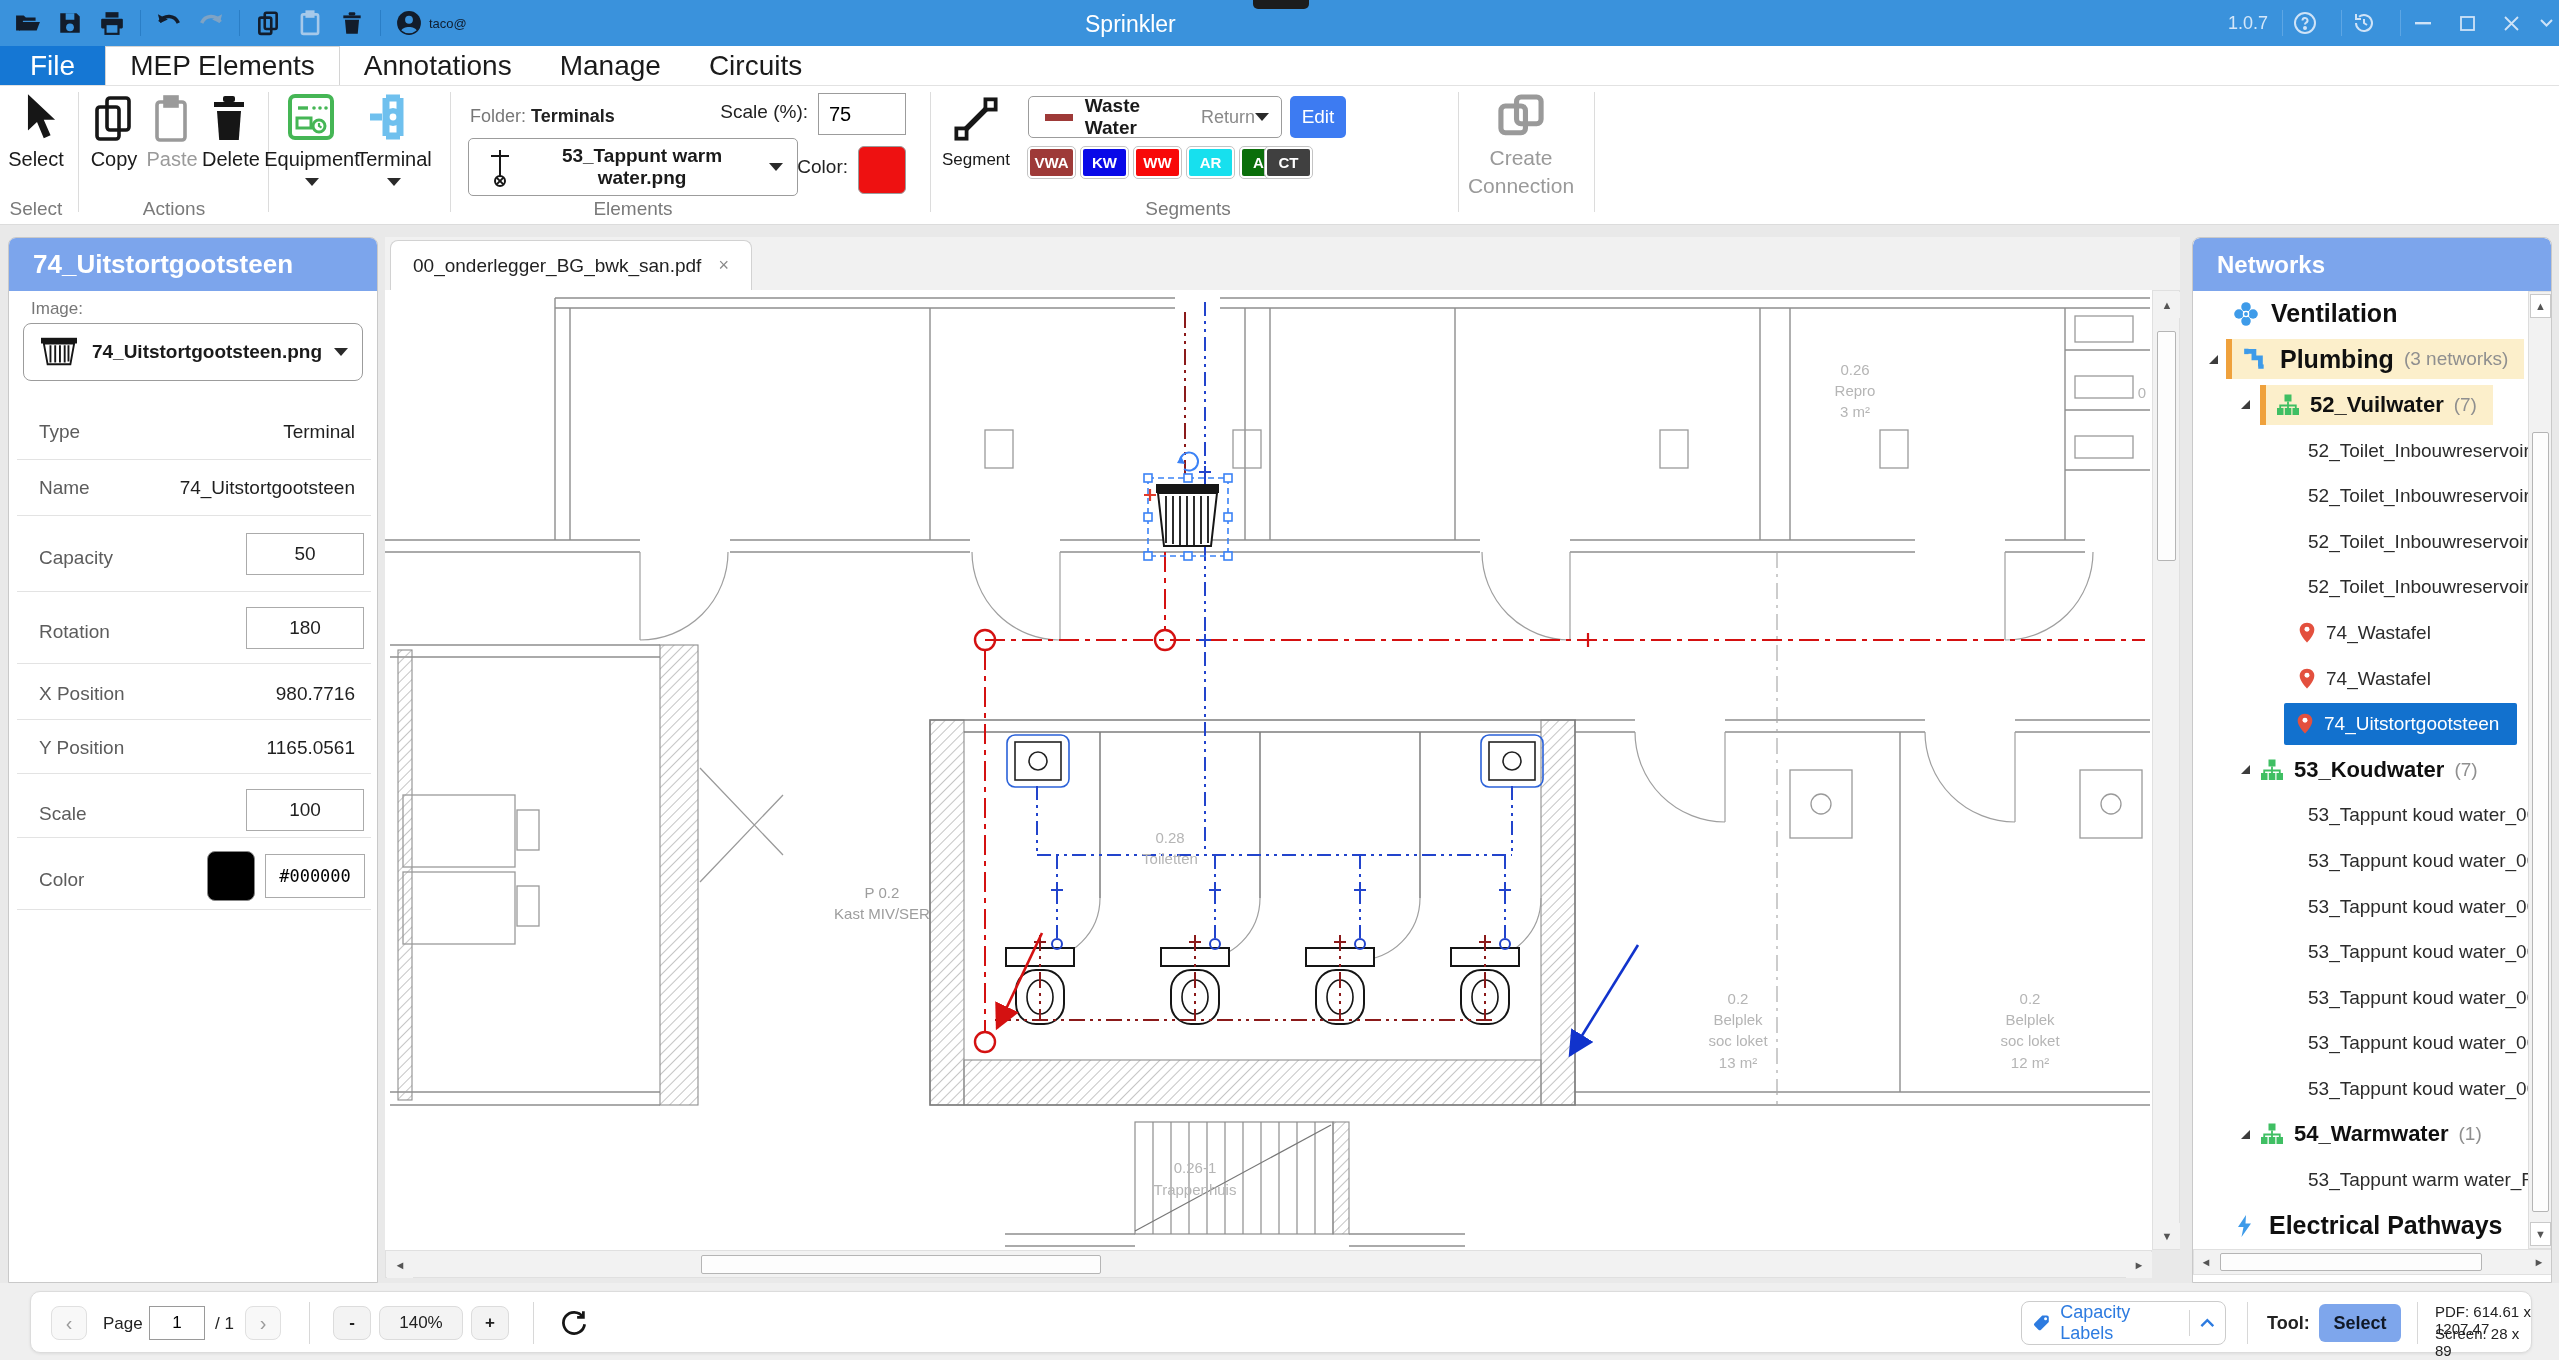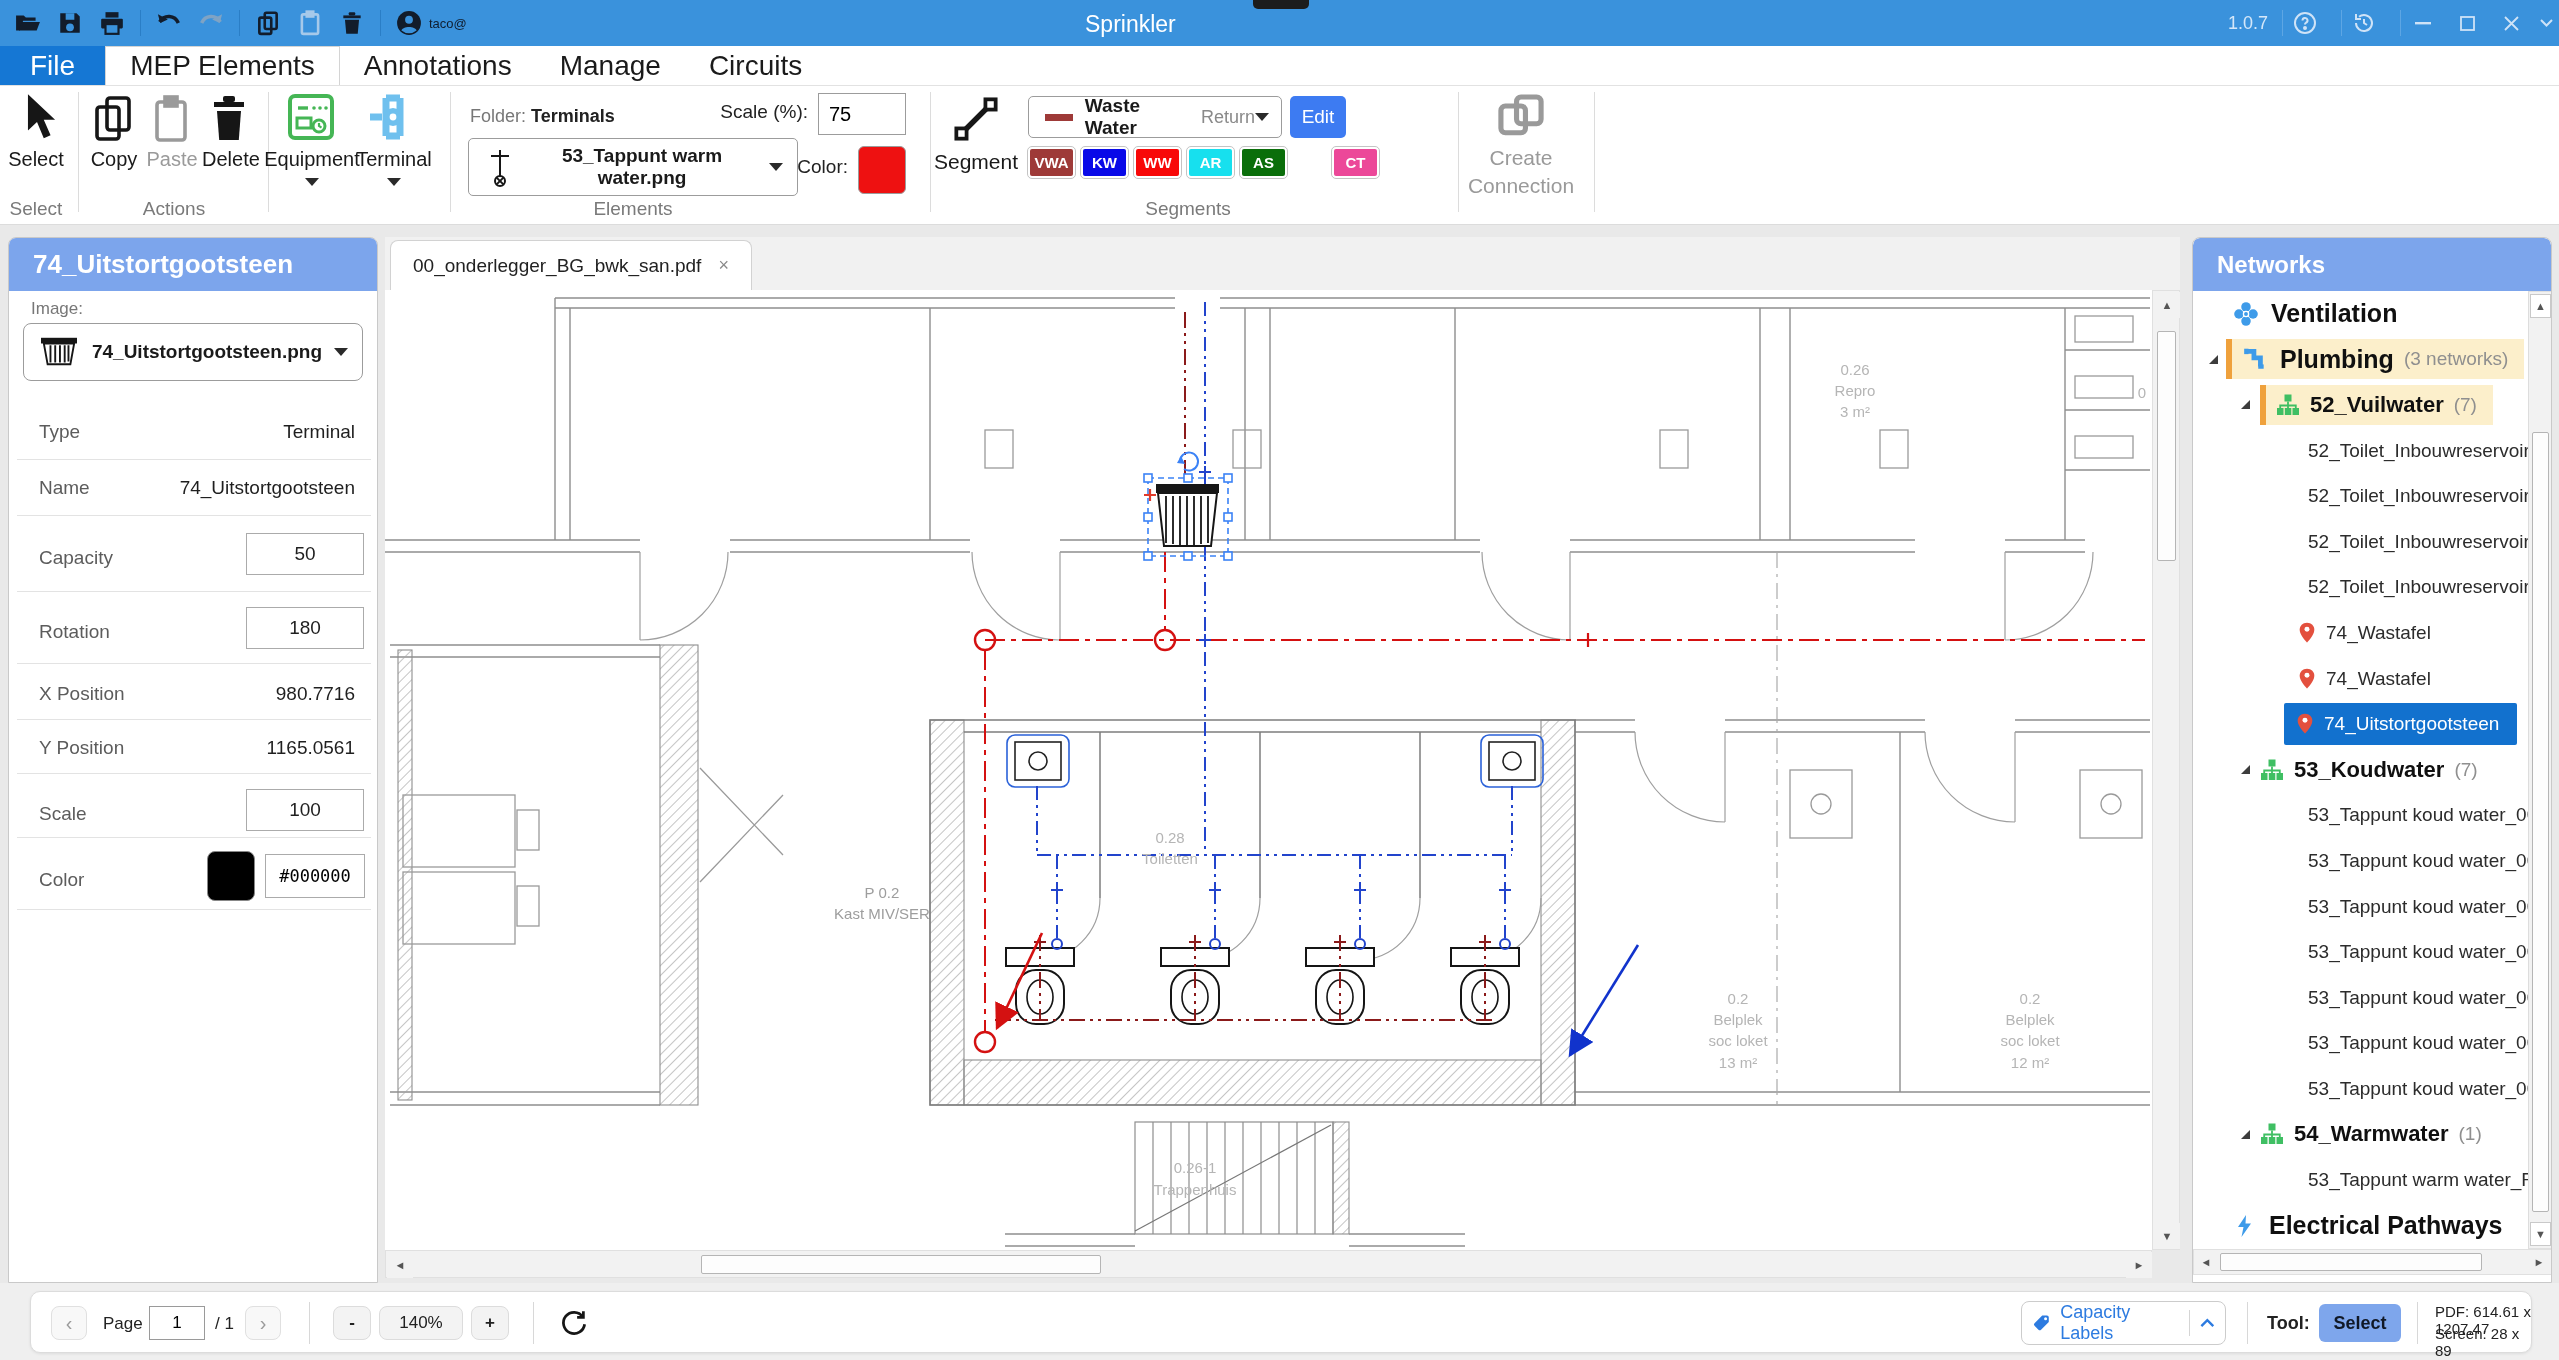--- a/index.html
+++ b/index.html
@@ -274,34 +274,34 @@
 
     <div class="abs" style="left:948px;top:4px">
         <svg width="56" height="58" viewBox="0 0 52 52" fill="none">
           <path d="M13 39L39 13" stroke="#161616" stroke-width="5"></path>
           <rect x="6" y="33" width="13" height="13" fill="#161616"></rect>
           <rect x="9.5" y="36.5" width="6" height="6" fill="#fff"></rect>
           <rect x="33" y="6" width="13" height="13" fill="#161616"></rect>
           <rect x="36.5" y="9.5" width="6" height="6" fill="#fff"></rect>
         </svg>
       </div>
-    <div class="rbtn-label" style="left:930px;top:64px;width:92px;font-size:21px">Segment</div>
+    <div class="rbtn-label" style="left:930px;top:64px;width:92px;font-size:17px">Segment</div>
     <div class="combo" style="left:1028px;top:10px;width:254px;height:42px">
       <span style="width: 30px; height: 7px; margin-left: 16px; background: rgb(158, 58, 56);"></span>
       <span style="margin-left:12px;font-weight:bold;font-size:19px">Waste Water</span>
       <span style="margin-left:12px;font-size:18px;color:#8a8a8a">Return</span>
       <span class="caret" style="margin-left:auto;margin-right:12px"></span>
     </div>
     <div class="editbtn" style="left:1290px;top:10px;width:56px;height:42px">Edit</div>
     <div class="chip" style="left: 1028px; background: rgb(158, 58, 56);">VWA</div>
     <div class="chip" style="left: 1081px; background: rgb(9, 9, 232);">KW</div>
     <div class="chip" style="left: 1134px; background: rgb(248, 8, 8);">WW</div>
     <div class="chip" style="left: 1187px; background: rgb(23, 224, 238);">AR</div>
     <div class="chip" style="left: 1240px; background: rgb(10, 110, 10);">AS</div>
-    <div class="chip" style="left: 1332px; background: #ec4899;">CT</div>
+    <div class="chip" style="left: 1265px; background: #404040;">CT</div>
     <style>.chip{top:61px}</style>
     <div class="rlabel" style="left:1028px;top:112px;width:320px;text-align:center">Segments</div>
     <div class="rdiv" style="left:1458px"></div>
 
     <div class="abs" style="left:1492px;top:2px">
         <svg width="58" height="56" viewBox="0 0 52 50" fill="none" stroke="#9a9a9a" stroke-width="4.6">
           <path d="M20 14h-6a9 9 0 0 0 0 18h6" opacity="0"></path>
           <rect x="8" y="16" width="22" height="24" rx="4"></rect>
           <rect x="22" y="8" width="22" height="24" rx="4"></rect>
         </svg>

